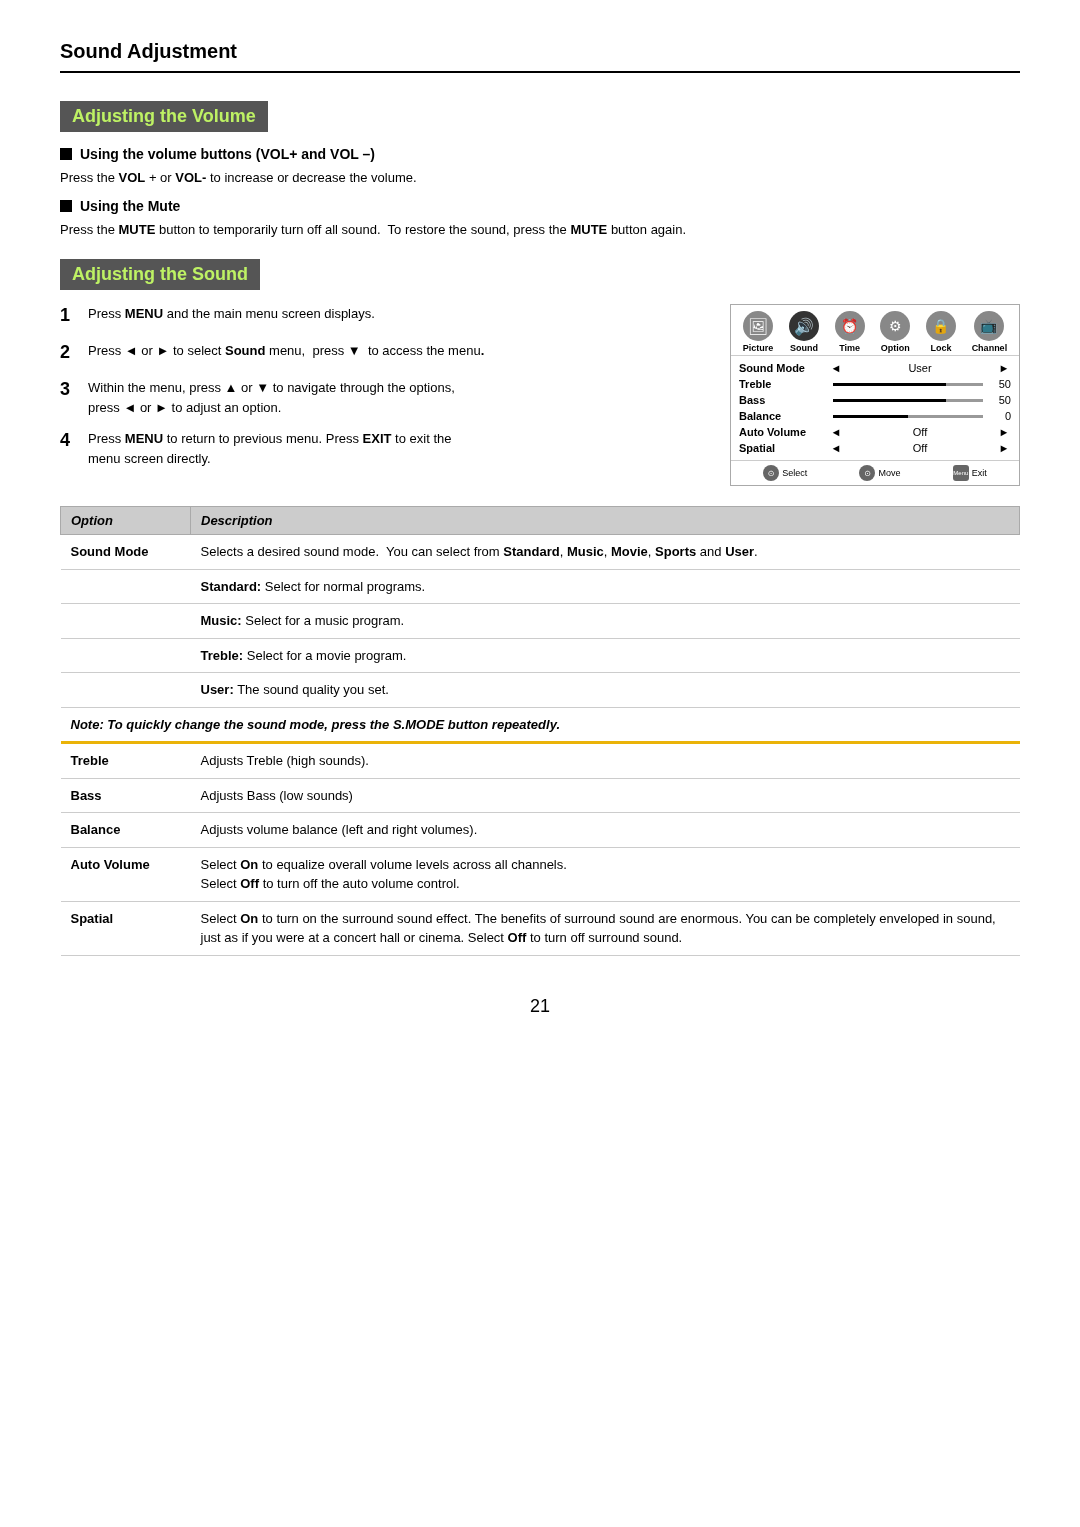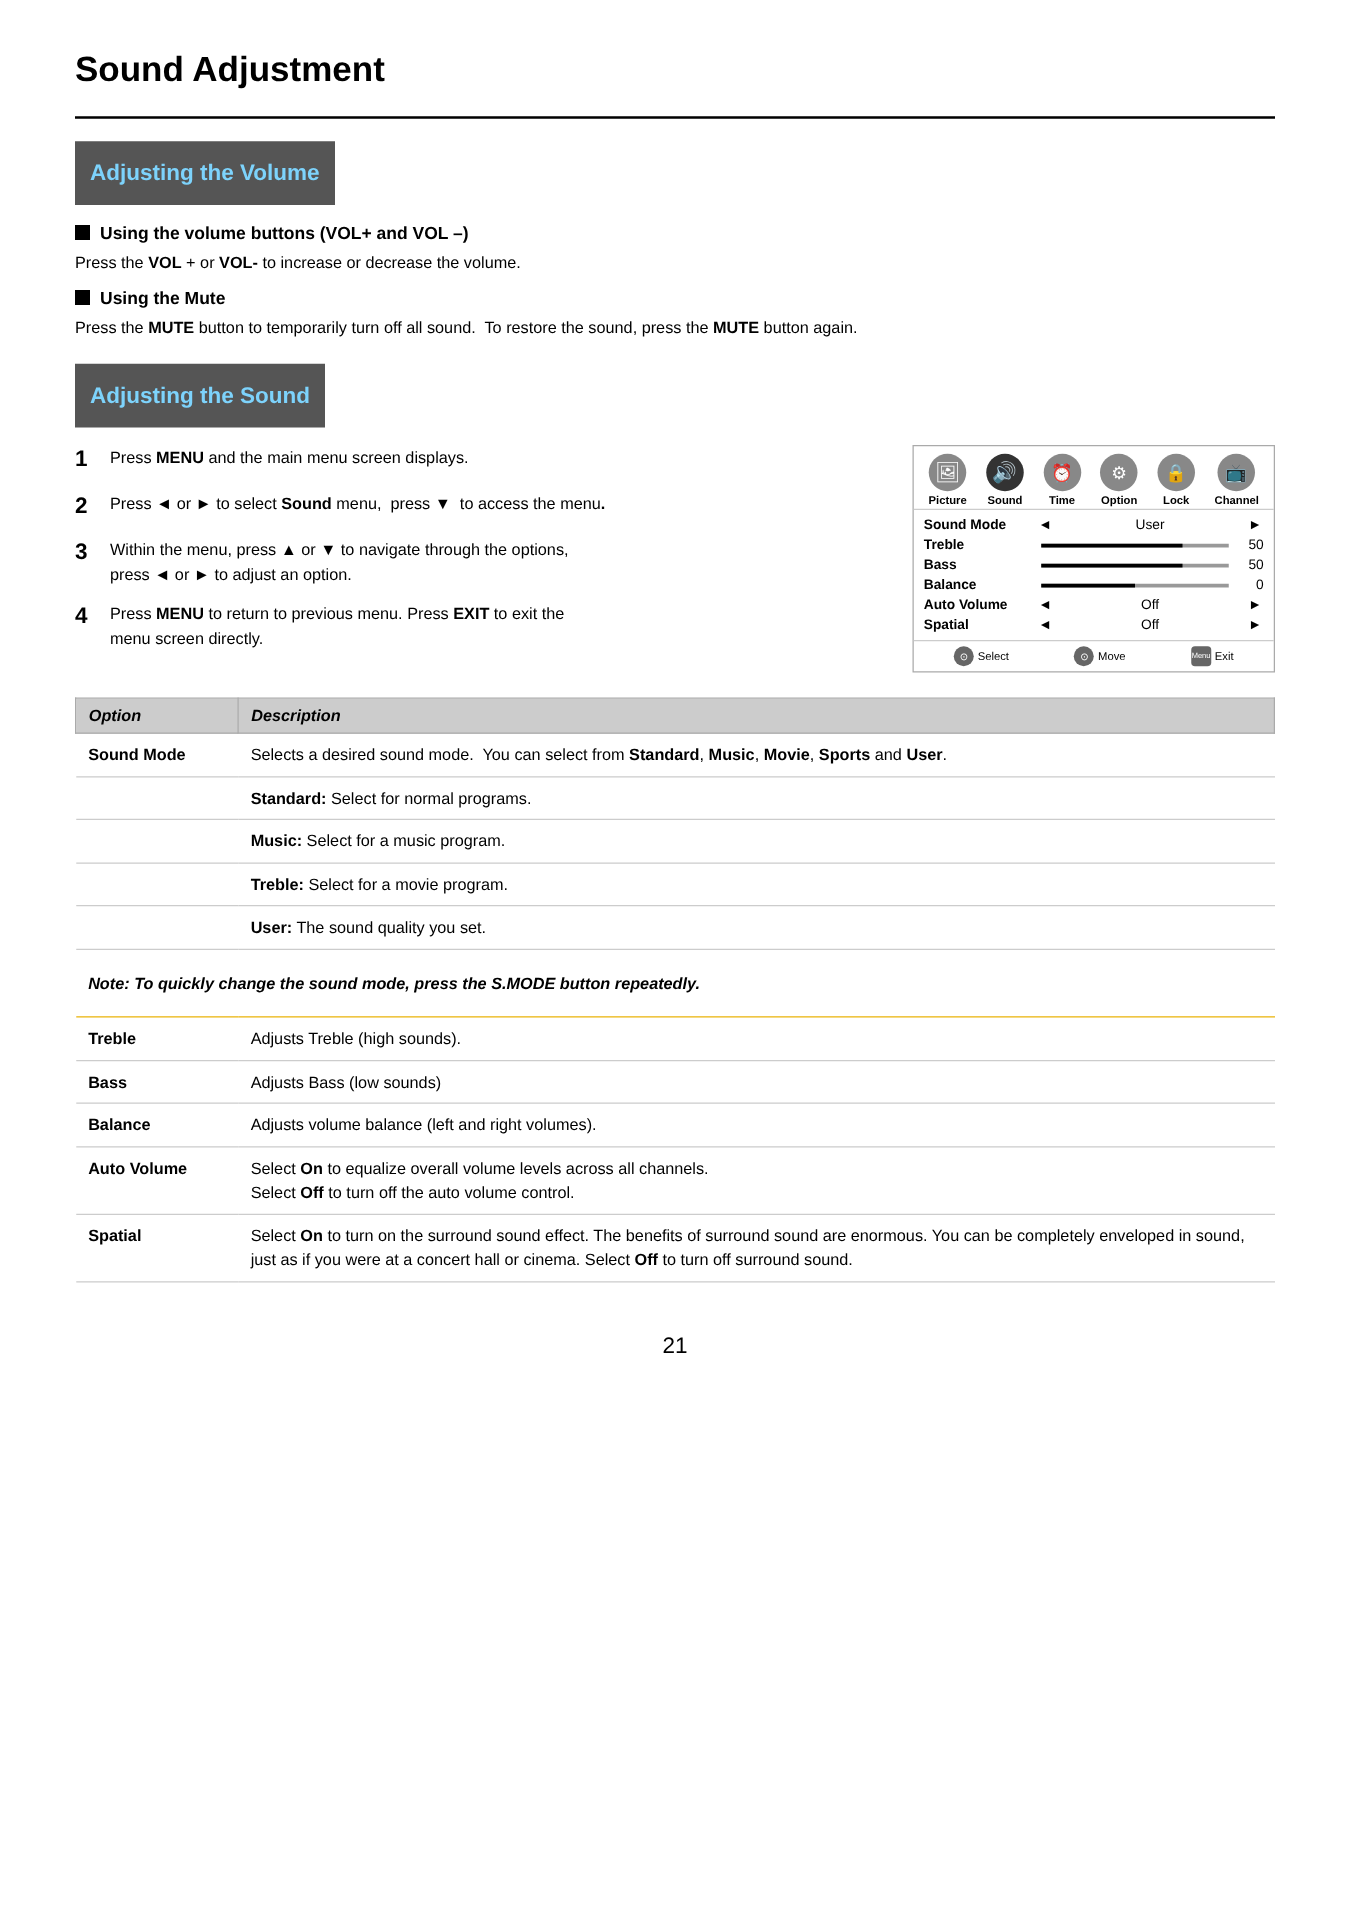--- a/index.html
+++ b/index.html
@@ -7,33 +7,33 @@
       font-family: Arial, Helvetica, sans-serif;
       font-size: 13px;
       background: #fff;
       color: #000;
       width: 1080px;
       min-height: 1527px;
       padding: 40px 60px 60px 60px;
     }
 
     .page-title {
-      font-size: 28px;
+      font-size: 20px;
       font-weight: bold;
       border-bottom: 2px solid #000;
-      padding-bottom: 21px;
-      margin-bottom: 18px;
+      padding-bottom: 8px;
+      margin-bottom: 28px;
     }
 
     .section-heading {
       background: #555;
-      color: #7dd3fc;
+      color: #bef264;
       font-size: 18px;
       font-weight: bold;
-      padding: 15px 12px;
+      padding: 5px 12px;
       margin-bottom: 14px;
       display: inline-block;
     }
 
     .subsection-heading {
       font-size: 14px;
       font-weight: bold;
       margin-bottom: 6px;
       display: flex;
       align-items: center;
@@ -231,22 +231,22 @@
       line-height: 1.5;
     }
 
     .options-table tr td:first-child {
       font-weight: bold;
       white-space: nowrap;
       width: 130px;
     }
 
     .note-row td {
-      border-bottom: 1px solid #eab308;
-      padding: 17px 10px;
+      border-bottom: 3px solid #eab308;
+      padding: 7px 10px;
       font-style: italic;
       font-size: 13px;
     }
 
     .page-number {
       text-align: center;
       margin-top: 40px;
       font-size: 18px;
     }
 

